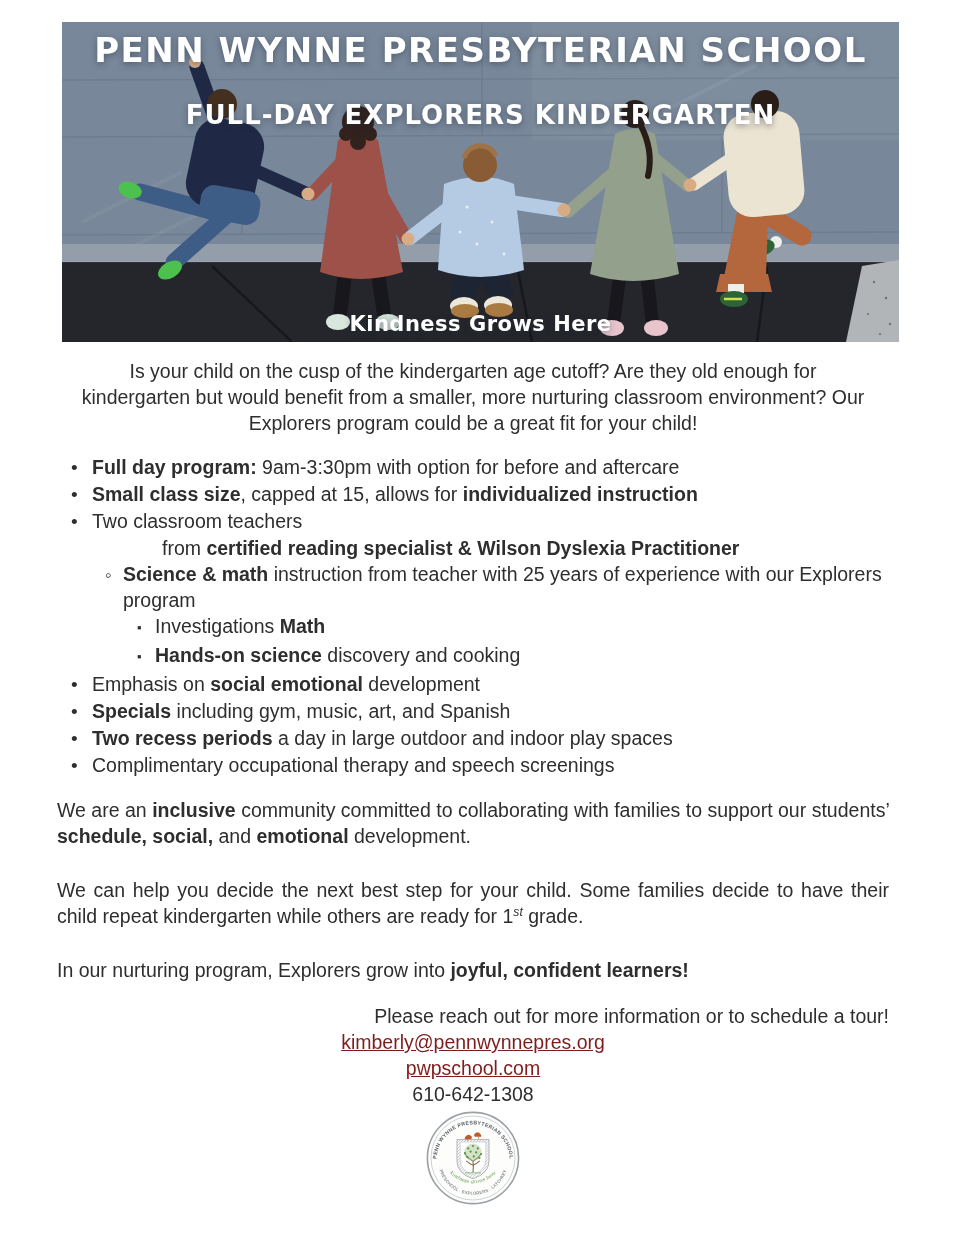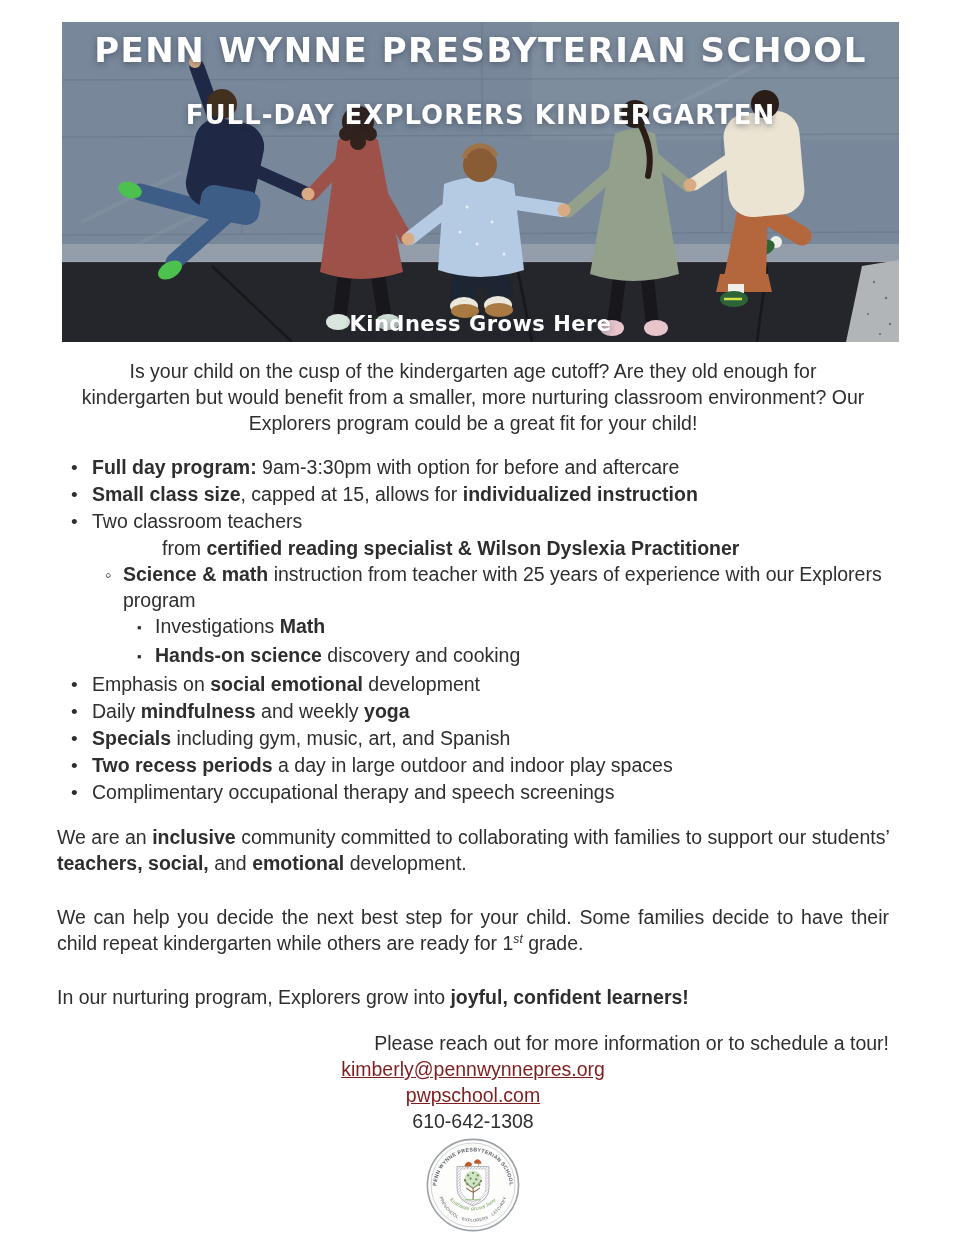--- a/index.html
+++ b/index.html
@@ -204,37 +204,33 @@
         <div class="bullet-row lvl3">
           <span class="marker square"></span>
           <span class="btext"><b>Hands-on science</b> discovery and cooking</span>
         </div>
         <div class="bullet-row lvl1">
           <span class="marker disc"></span>
           <span class="btext">Emphasis on <b>social emotional</b> development</span>
         </div>
         <div class="bullet-row lvl1">
           <span class="marker disc"></span>
-          <span class="btext">Daily <b>mindfulness</b> and weekly <b>yoga</b></span>
-        </div>
-        <div class="bullet-row lvl1">
-          <span class="marker disc"></span>
           <span class="btext"><b>Specials</b> including gym, music, art, and Spanish</span>
         </div>
         <div class="bullet-row lvl1">
           <span class="marker disc"></span>
           <span class="btext"><b>Two recess periods</b> a day in large outdoor and indoor play spaces</span>
         </div>
         <div class="bullet-row lvl1">
           <span class="marker disc"></span>
           <span class="btext">Complimentary occupational therapy and speech screenings</span>
         </div>
       </div>
 
-    <p class="para first">We are an <b>inclusive</b> community committed to collaborating with families to support our students’ <b>teachers, social,</b> and <b>emotional</b> development.</p>
+    <p class="para first">We are an <b>inclusive</b> community committed to collaborating with families to support our students’ <b>schedule, social,</b> and <b>emotional</b> development.</p>
     <p class="para">We can help you decide the next best step for your child. Some families decide to have their child repeat kindergarten while others are ready for 1<sup>st</sup> grade.</p>
     <p class="para left">In our nurturing program, Explorers grow into <b>joyful, confident learners!</b></p>
 
     <p class="cta">Please reach out for more information or to schedule a tour!</p>
     <div class="contact-line">
       <a class="link">kimberly@pennwynnepres.org</a>
     </div>
     <div class="contact-line">
       <a class="link">pwpschool.com</a>
     </div>

